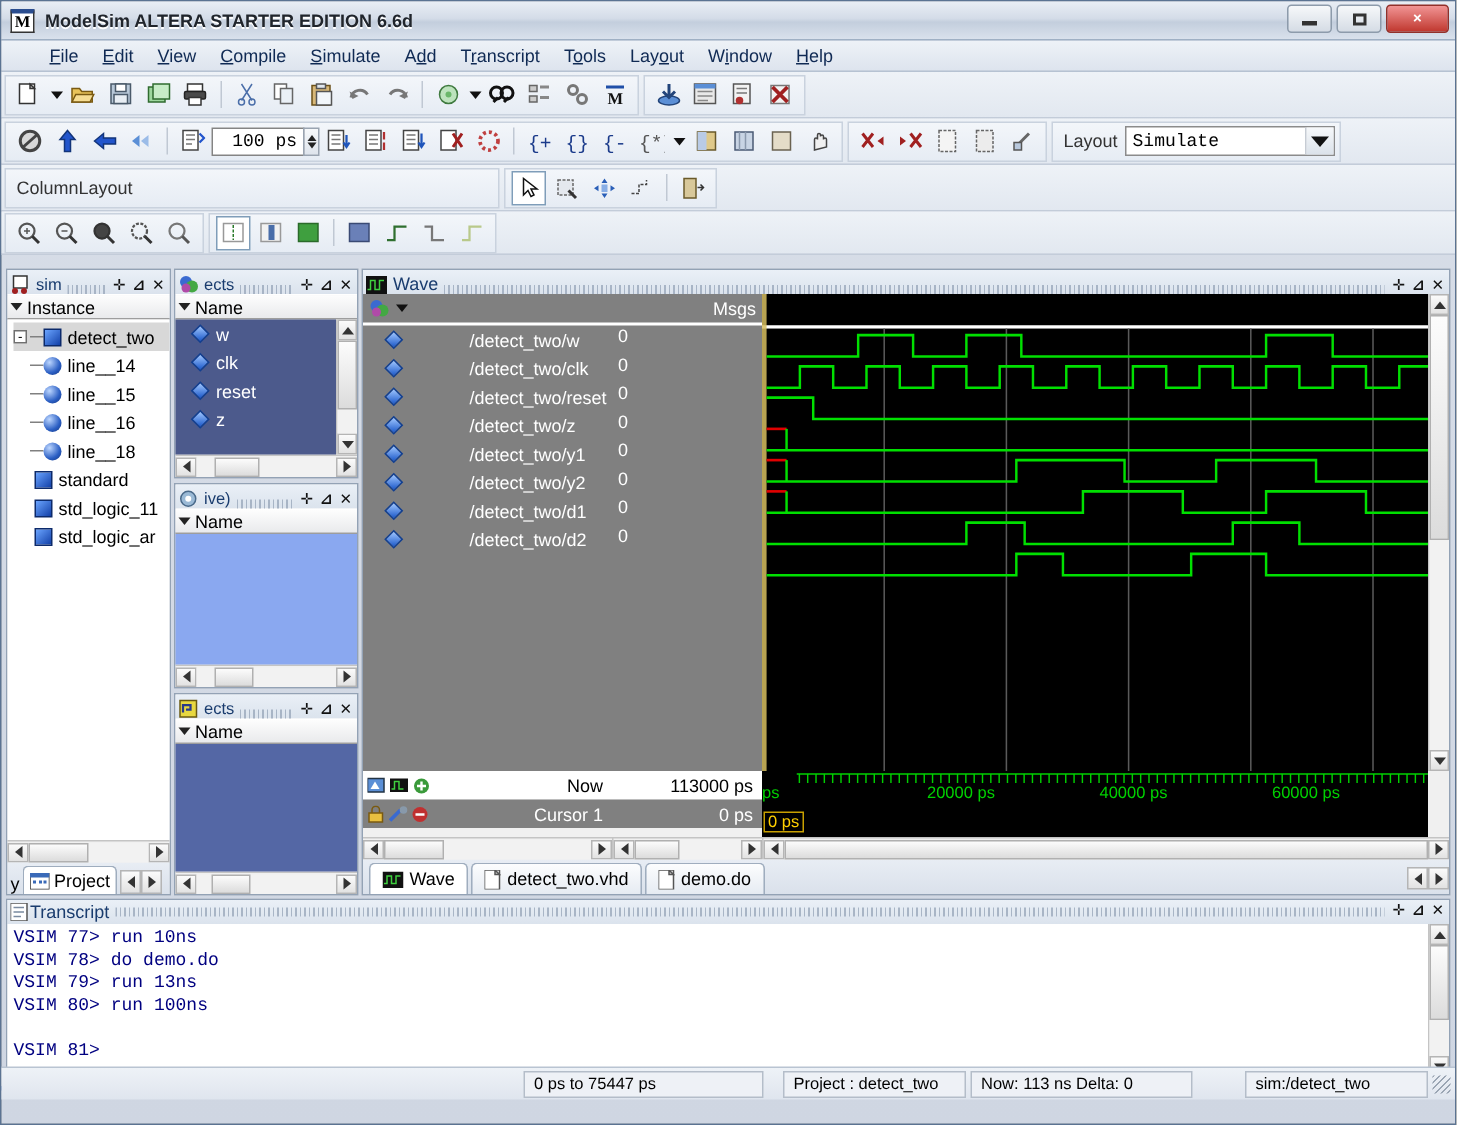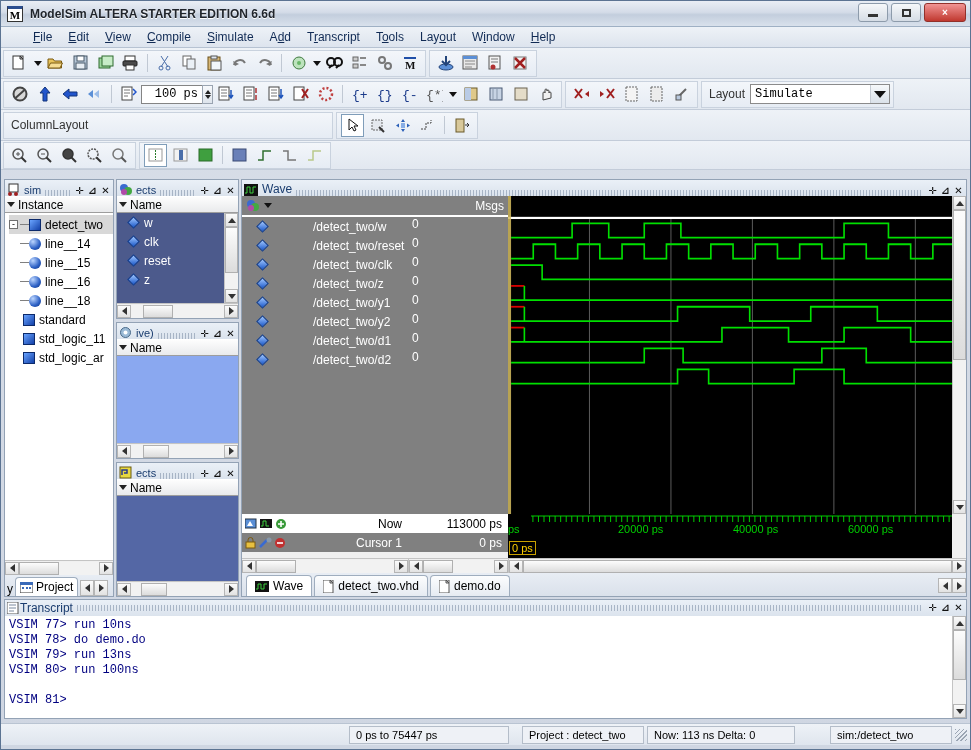--- a/index.html
+++ b/index.html
@@ -148,21 +148,21 @@
   
   .transcript { position:absolute; left:3px; right:3px; top:598px; height:120px;
      border:1px solid #93a2b5; background:#fff; display:flex; flex-direction:column; }
   .tr-hdr { height:16px; display:flex; align-items:center; padding:0 2px;
      background:linear-gradient(#eaf0f7,#dbe3ed); font-size:11px; color:#1a3c6e; }
   .tr-body { flex:1; background:#fff; font-family:"Liberation Mono",monospace; font-size:12px;
      color:#000080; padding:2px 0 0 4px; overflow:hidden; }
   .tr-line { height:15px; white-space:pre; }
 
   
-  .status { position:absolute; left:0; right:0; bottom:4px; height:22px; display:flex; align-items:center;
+  .status { position:absolute; left:0; right:0; bottom:16px; height:22px; display:flex; align-items:center;
      background:linear-gradient(#eef2f7,#dfe5ee); border-top:1px solid #b9c4d2; font-size:11px; }
   .st-cell { height:18px; border:1px solid #b4bdc9; background:#eef1f6; margin-right:3px;
      display:flex; align-items:center; padding:0 6px; }
   .st-spacer { flex:1; }
   .grip { width:12px;height:12px;margin-right:3px;
      background:repeating-linear-gradient(135deg,#9aa5b3 0 1px,transparent 1px 3px); }
   .bluebar { position:absolute; left:0; right:0; bottom:22px; height:3px; background:#2c5ca8; }
 </style>
 </head>
 <body>
@@ -870,25 +870,25 @@
               </svg>
             <span class="caret sm" style="margin-left:3px"></span>
           </div>
           <div style="height:2px;background:#fff"></div>
           <div class="sigrow">
               <span class="diamond" style="margin-left:16px"></span>
               <span>/detect_two/w</span>
             </div>
           <div class="sigrow">
               <span class="diamond" style="margin-left:16px"></span>
-              <span>/detect_two/reset</span>
+              <span>/detect_two/clk</span>
             </div>
           <div class="sigrow">
               <span class="diamond" style="margin-left:16px"></span>
-              <span>/detect_two/clk</span>
+              <span>/detect_two/reset</span>
             </div>
           <div class="sigrow">
               <span class="diamond" style="margin-left:16px"></span>
               <span>/detect_two/z</span>
             </div>
           <div class="sigrow">
               <span class="diamond" style="margin-left:16px"></span>
               <span>/detect_two/y1</span>
             </div>
           <div class="sigrow">

